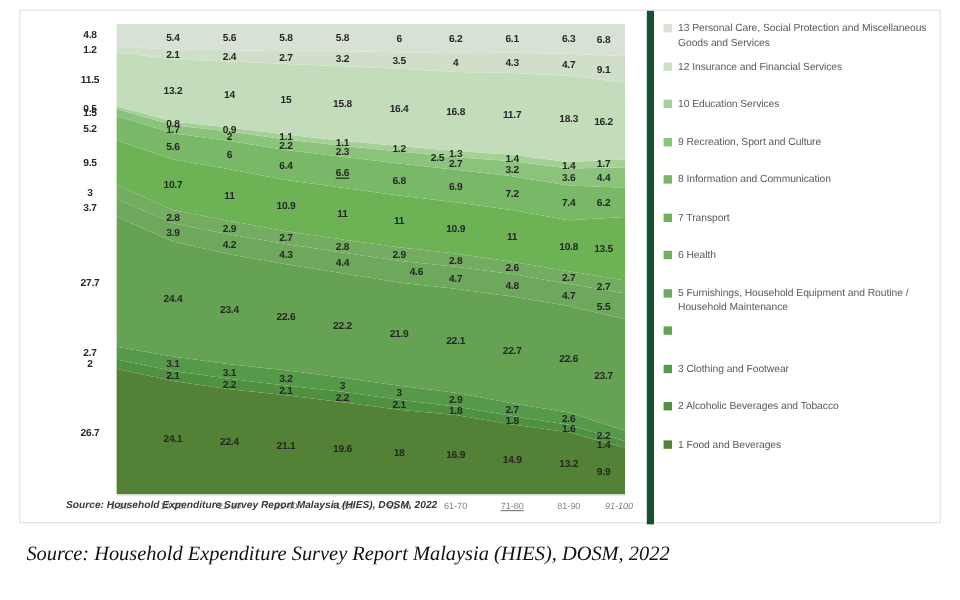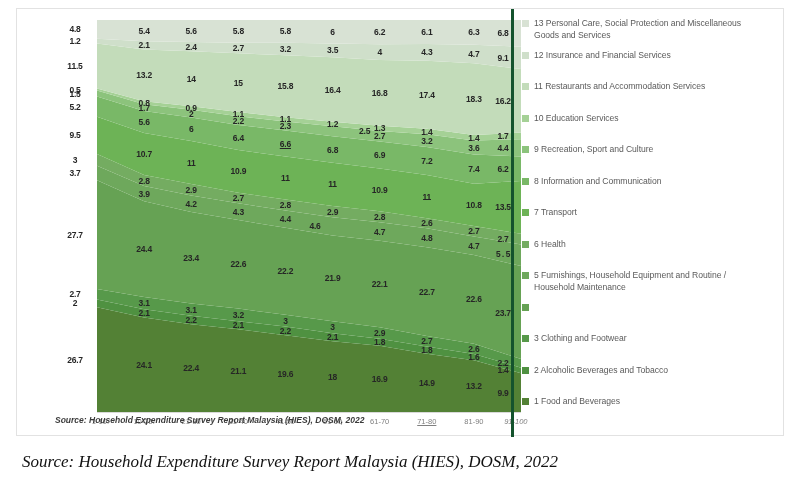--- a/index.html
+++ b/index.html
@@ -76,23 +76,23 @@
     font-size: 8.5px;
     font-style: italic;
     font-weight: bold;
     color: #3a3a3a;
     white-space: nowrap;
   }
 
   
   .legend {
     position: absolute;
-    left: 494px; top: 0;
+    left: 522px; top: 0;
     width: 246px; height: 428px;
-    border-left: 3px solid #14532d;
+    border-left: 6px solid #14532d;
     padding: 9px 6px 0 8px;
   }
   .legend-item {
     display: flex;
     align-items: flex-start;
     margin-bottom: 0px;
     height: 31.5px;
   }
   .legend-swatch {
     width: 7px; height: 7px;
@@ -184,25 +184,25 @@
           <div class="dlabel" style="left: 315.6px; top: 258.4px;">21.9</div>
           <div class="dlabel" style="left: 362.7px; top: 264px;">22.1</div>
           <div class="dlabel" style="left: 409.8px; top: 271.6px;">22.7</div>
           <div class="dlabel" style="left: 456.9px; top: 279.4px;">22.6</div>
           <div class="dlabel" style="left: 486px; top: 292.5px;">23.7</div>
           <div class="dlabel" style="left: 58px; top: 153.1px;">3.7</div>
           <div class="dlabel" style="left: 127.1px; top: 173.6px;">3.9</div>
           <div class="dlabel" style="left: 174.2px; top: 183.7px;">4.2</div>
           <div class="dlabel" style="left: 221.3px; top: 191.7px;">4.3</div>
           <div class="dlabel" style="left: 268.4px; top: 199.1px;">4.4</div>
-          <div class="dlabel" style="left: 298px; top: 206.4px;">4.6</div>
+          <div class="dlabel" style="left: 330px; top: 206.4px;">4.6</div>
           <div class="dlabel" style="left: 362.7px; top: 211.5px;">4.7</div>
           <div class="dlabel" style="left: 409.8px; top: 217.7px;">4.8</div>
           <div class="dlabel" style="left: 456.9px; top: 225.8px;">4.7</div>
-          <div class="dlabel" style="left: 486px; top: 235.2px; font-family: Liberation Mono, monospace;">5.5</div>
+          <div class="dlabel" style="left: 486px; top: 235.2px;">5.5</div>
           <div class="dlabel" style="left: 58px; top: 139.9px;">3</div>
           <div class="dlabel" style="left: 127.1px; top: 160.5px;">2.8</div>
           <div class="dlabel" style="left: 174.2px; top: 169.8px;">2.9</div>
           <div class="dlabel" style="left: 221.3px; top: 178px;">2.7</div>
           <div class="dlabel" style="left: 268.4px; top: 185px;">2.8</div>
           <div class="dlabel" style="left: 315.6px; top: 191.7px;">2.9</div>
           <div class="dlabel" style="left: 362.7px; top: 196.8px;">2.8</div>
           <div class="dlabel" style="left: 409.8px; top: 203.2px;">2.6</div>
           <div class="dlabel" style="left: 456.9px; top: 211.3px;">2.7</div>
           <div class="dlabel" style="left: 486px; top: 219.2px;">2.7</div>
@@ -246,21 +246,21 @@
           <div class="dlabel" style="left: 409.8px; top: 111.6px;">1.4</div>
           <div class="dlabel" style="left: 456.9px; top: 117.7px;">1.4</div>
           <div class="dlabel" style="left: 486px; top: 116px;">1.7</div>
           <div class="dlabel" style="left: 58px; top: 46.1px;">11.5</div>
           <div class="dlabel" style="left: 127.1px; top: 55.3px;">13.2</div>
           <div class="dlabel" style="left: 174.2px; top: 58.7px;">14</div>
           <div class="dlabel" style="left: 221.3px; top: 62.7px;">15</div>
           <div class="dlabel" style="left: 268.4px; top: 66.2px;">15.8</div>
           <div class="dlabel" style="left: 315.6px; top: 69.5px;">16.4</div>
           <div class="dlabel" style="left: 362.7px; top: 72.9px;">16.8</div>
-          <div class="dlabel" style="left: 409.8px; top: 74.8px;">17.4</div>
+          <div class="dlabel" style="left: 409.8px; top: 74.8px;">11.7</div>
           <div class="dlabel" style="left: 456.9px; top: 79.1px;">18.3</div>
           <div class="dlabel" style="left: 486px; top: 80.8px;">16.2</div>
           <div class="dlabel" style="left: 58px; top: 21.2px;">1.2</div>
           <div class="dlabel" style="left: 127.1px; top: 25.3px;">2.1</div>
           <div class="dlabel" style="left: 174.2px; top: 26.6px;">2.4</div>
           <div class="dlabel" style="left: 221.3px; top: 28px;">2.7</div>
           <div class="dlabel" style="left: 268.4px; top: 29px;">3.2</div>
           <div class="dlabel" style="left: 315.6px; top: 30.4px;">3.5</div>
           <div class="dlabel" style="left: 362.7px; top: 32.1px;">4</div>
           <div class="dlabel" style="left: 409.8px; top: 32.3px;">4.3</div>
@@ -297,24 +297,20 @@
     <div class="legend" id="legend">
         <div class="legend-item">
           <span class="legend-swatch" style="background: rgb(216, 226, 212);"></span>
           <span class="legend-label">13 Personal Care, Social Protection and Miscellaneous Goods and Services</span>
         </div>
         <div class="legend-item">
           <span class="legend-swatch" style="background: rgb(207, 223, 202);"></span>
           <span class="legend-label">12 Insurance and Financial Services</span>
         </div>
         <div class="legend-item">
-          <span class="legend-swatch" style="background: rgb(195, 220, 186);"></span>
-          <span class="legend-label">11 Restaurants and Accommodation Services</span>
-        </div>
-        <div class="legend-item">
           <span class="legend-swatch" style="background: rgb(165, 209, 150);"></span>
           <span class="legend-label">10 Education Services</span>
         </div>
         <div class="legend-item">
           <span class="legend-swatch" style="background: rgb(140, 195, 124);"></span>
           <span class="legend-label">9 Recreation, Sport and Culture</span>
         </div>
         <div class="legend-item">
           <span class="legend-swatch" style="background: rgb(121, 184, 103);"></span>
           <span class="legend-label">8 Information and Communication</span>

